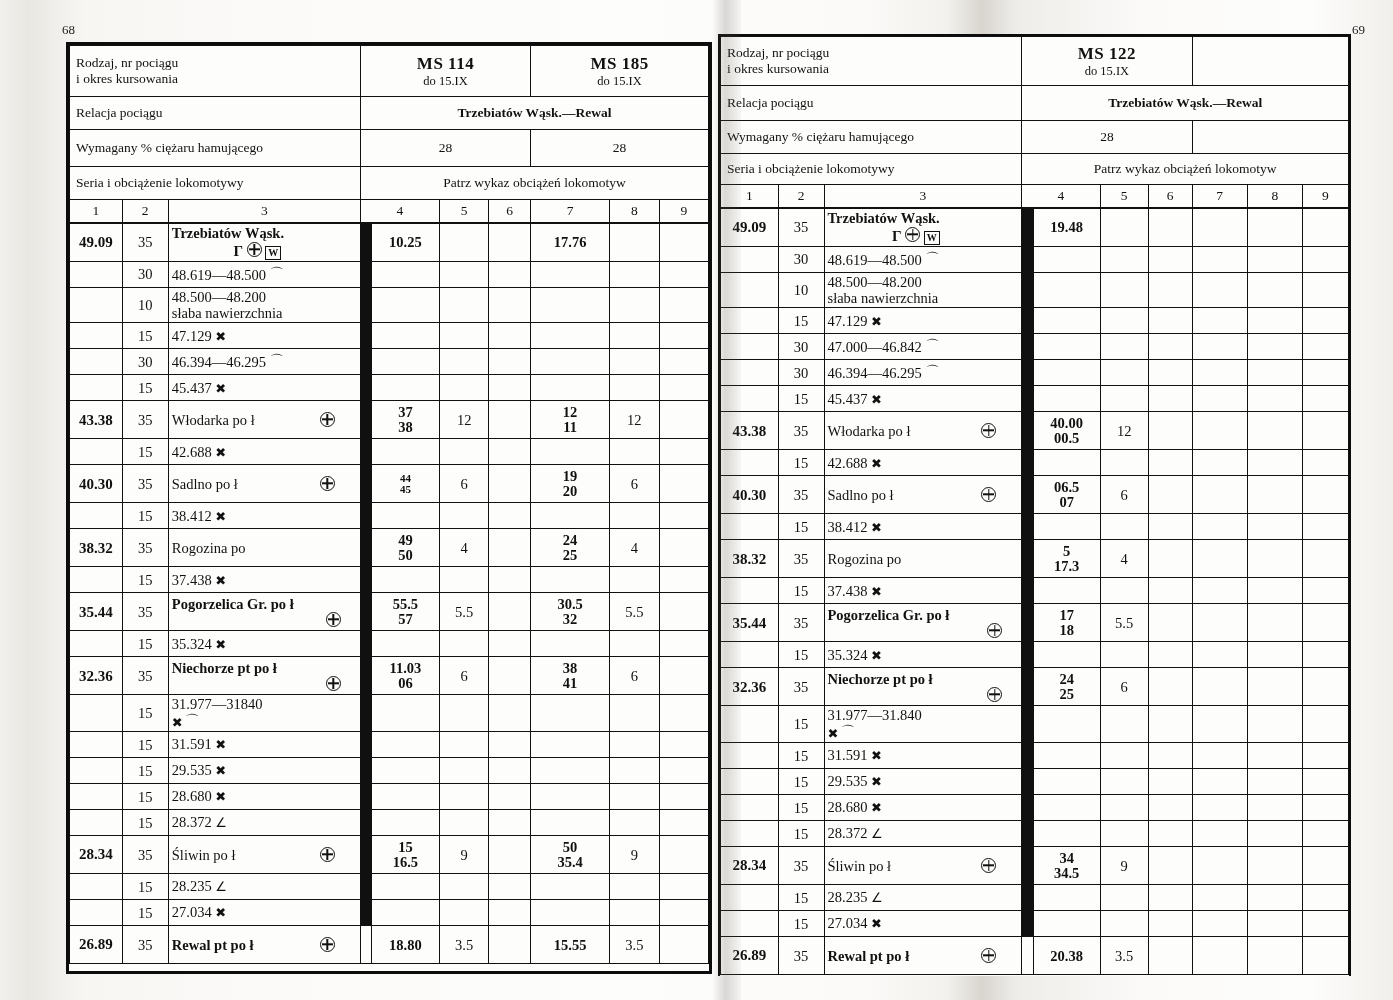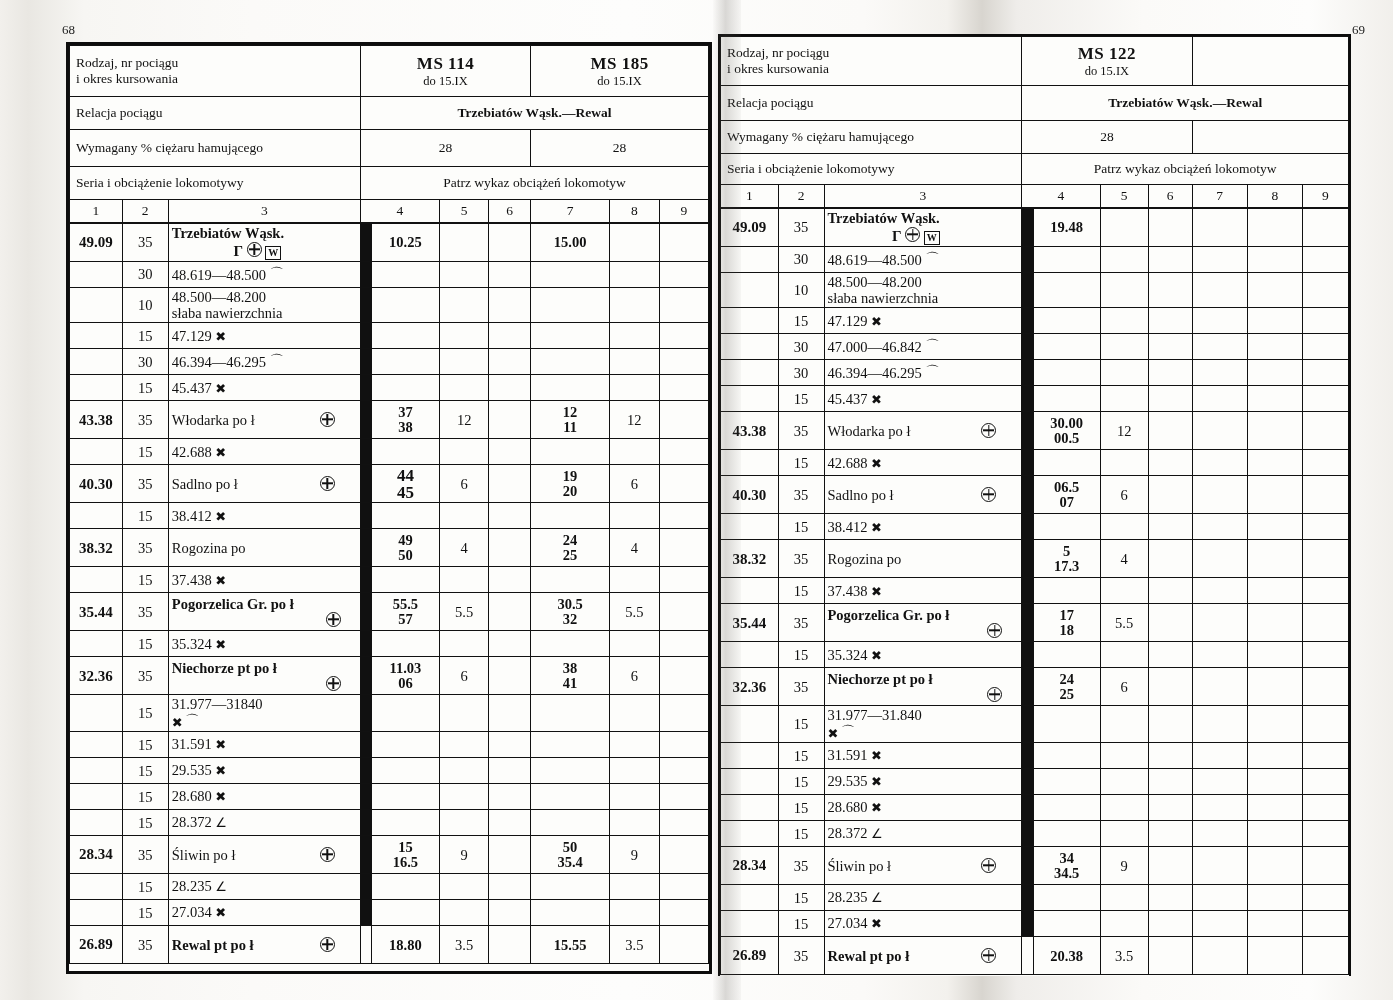--- a/index.html
+++ b/index.html
@@ -224,21 +224,21 @@
             <td class="c b" style="font-size: 15px;">49.09</td>
             <td class="c">35</td>
             <td class="l b">
               <span style="display:block">Trzebiatów Wąsk.</span>
               <span style="display:block;text-align:center;padding-right:14px"><span class="gamma">Γ</span> <span class="circ"></span> <span class="boxw">W</span></span>
             </td>
             <td class="barcol"></td>
             <td class="c b" style="font-size: 14.5px;">10.25</td>
             <td class="c" style="font-weight: normal; font-size: 14.5px;"></td>
             <td class="c" style="font-weight: normal; font-size: 14.5px;"></td>
-            <td class="c b" style="font-size: 14.5px;">15.00</td>
+            <td class="c b" style="font-size: 14.5px;">17.76</td>
             <td class="c" style="font-weight: normal; font-size: 14.5px;"></td>
             <td class="c" style="font-weight: normal; font-size: 14.5px;"></td>
           </tr>
           <tr style="height: 26px;">
             <td class="c b" style="font-size: 15px;"></td>
             <td class="c">30</td>
             <td class="l">
               <span style="display:block">48.619—48.500  <span class="tilde">⌒</span></span>
             </td>
             <td class="barcol"></td>
@@ -334,21 +334,21 @@
             <td class="c" style="font-weight: normal; font-size: 14.5px;"></td>
             <td class="c" style="font-weight: normal; font-size: 14.5px;"></td>
           </tr>
           <tr style="height: 38px;">
             <td class="c b" style="font-size: 15px;">40.30</td>
             <td class="c">35</td>
             <td class="l">
               <span style="display:block">Sadlno po ł<span style="float:right;padding-right:22px"> <span class="circ"></span></span></span>
             </td>
             <td class="barcol"></td>
-            <td class="c b" style="font-size: 17px;"><span class="dbl"><span>44</span><span>45</span></span></td>
+            <td class="c b" style="font-size: 11px;"><span class="dbl"><span>44</span><span>45</span></span></td>
             <td class="c" style="font-weight: normal; font-size: 14.5px;">6</td>
             <td class="c" style="font-weight: normal; font-size: 14.5px;"></td>
             <td class="c b" style="font-size: 14.5px;"><span class="dbl"><span>19</span><span>20</span></span></td>
             <td class="c" style="font-weight: normal; font-size: 14.5px;">6</td>
             <td class="c" style="font-weight: normal; font-size: 14.5px;"></td>
           </tr>
           <tr style="height: 26px;">
             <td class="c b" style="font-size: 15px;"></td>
             <td class="c">15</td>
             <td class="l">
@@ -731,21 +731,21 @@
             <td class="c" style="font-weight: normal; font-size: 14.5px;"></td>
             <td class="c" style="font-weight: normal; font-size: 14.5px;"></td>
           </tr>
           <tr style="height: 38px;">
             <td class="c b" style="font-size: 15px;">43.38</td>
             <td class="c">35</td>
             <td class="l">
               <span style="display:block">Włodarka po ł<span style="float:right;padding-right:22px"> <span class="circ"></span></span></span>
             </td>
             <td class="barcol"></td>
-            <td class="c b" style="font-size: 14.5px;"><span class="dbl"><span>30.00</span><span>00.5</span></span></td>
+            <td class="c b" style="font-size: 14.5px;"><span class="dbl"><span>40.00</span><span>00.5</span></span></td>
             <td class="c" style="font-weight: normal; font-size: 14.5px;">12</td>
             <td class="c" style="font-weight: normal; font-size: 14.5px;"></td>
             <td class="c b" style="font-size: 14.5px;"></td>
             <td class="c" style="font-weight: normal; font-size: 14.5px;"></td>
             <td class="c" style="font-weight: normal; font-size: 14.5px;"></td>
           </tr>
           <tr style="height: 26px;">
             <td class="c b" style="font-size: 15px;"></td>
             <td class="c">15</td>
             <td class="l">

